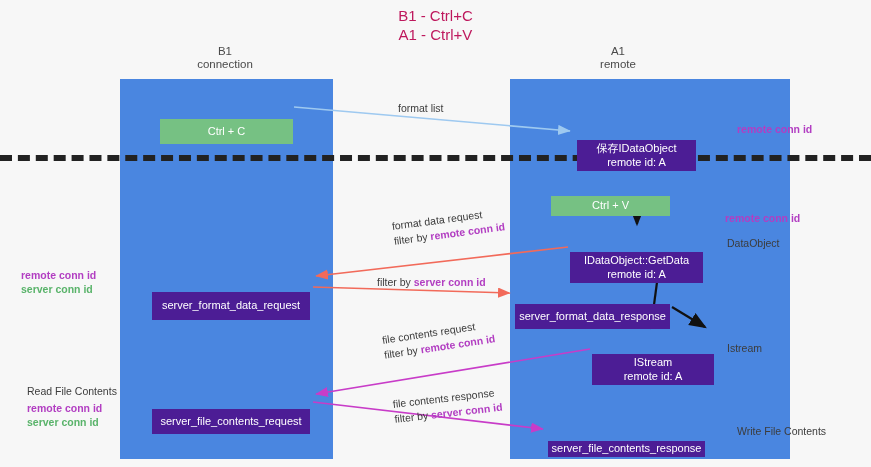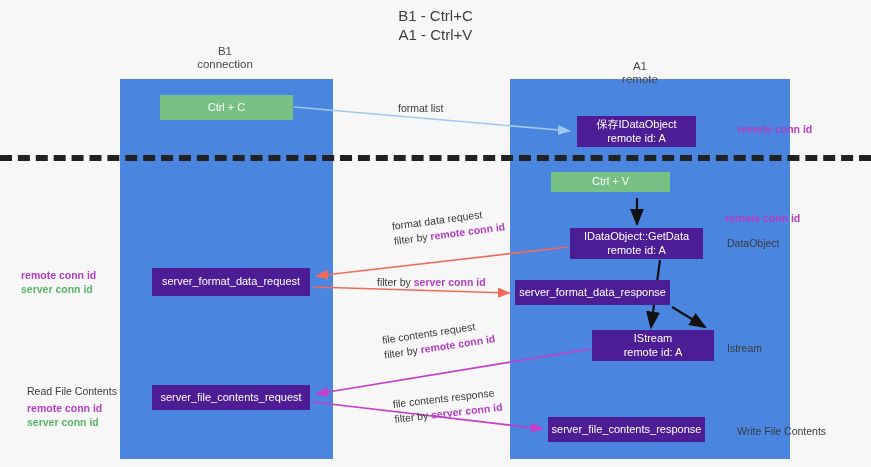--- a/index.html
+++ b/index.html
@@ -13,54 +13,55 @@
   #stage{position:relative;width:871px;height:467px;}
 
   
   .lane{position:absolute;background:#4a86e0;}
   #lane-b1{left:120px;top:79px;width:213px;height:380px;}
   #lane-a1{left:510px;top:79px;width:280px;height:380px;}
 
   
   #title{
     position:absolute;left:0;top:6px;width:871px;
-    text-align:center;font-size:15px;line-height:19px;color:#404040;
+    text-align:center;font-size:15px;line-height:19px;color:#be185d;
   }
   .col-head{
     position:absolute;text-align:center;font-size:11.5px;line-height:13px;color:#4a4a4a;
   }
   #head-b1{left:145px;top:45px;width:160px;}
-  #head-a1{left:560px;top:45px;width:160px;margin-top:15px;}
+  #head-a1{left:538px;top:45px;width:160px;}
 
   
   #divider{
     position:absolute;left:0;top:155px;width:871px;height:0;
     border-top:6px dashed #222;
   }
 
   
   .box{
     position:absolute;box-sizing:border-box;
     display:flex;flex-direction:column;align-items:center;justify-content:center;
     color:#ffffff;font-size:11px;line-height:13.5px;text-align:left;
     padding:3px 6px;
+    margin-top:24px;
   }
   .box .l2{display:block;}
   .green{background:#76c183;}
   .orange{background:#4c1d95;}
 
   #b-ctrlc{left:160px;top:95px;width:133px;height:25px;}
   #b-save{left:577px;top:116px;width:119px;height:31px;}
   #b-ctrlv{left:551px;top:172px;width:119px;height:20px;}
   #b-getdata{left:570px;top:228px;width:133px;height:31px;}
   #b-sfdreq{left:152px;top:268px;width:158px;height:28px;}
   #b-sfdres{left:515px;top:280px;width:155px;height:25px;}
   #b-istream{left:592px;top:330px;width:122px;height:31px;}
   #b-sfcreq{left:152px;top:385px;width:158px;height:25px;}
-  #b-sfcres{left:548px;top:417px;width:157px;height:25px;}
+  #b-sfcres{left:548px;top:417px;width:157px;height:16px;}
 
   
   .elabel{position:absolute;font-size:10.5px;line-height:15px;color:#3c3c3c;white-space:nowrap;}
   .elabel.rot{transform-origin:left top;}
   .purple{color:#b23ec2;font-weight:bold;}
   .green-t{color:#59b36a;font-weight:bold;}
 
   #l-formatlist{left:398px;top:101px;}
   #l-fdreq{left:391px;top:219px;transform:rotate(-7.5deg);transform-origin:left top;}
   #l-fdres{left:377px;top:271px;transform:rotate(0deg);}

